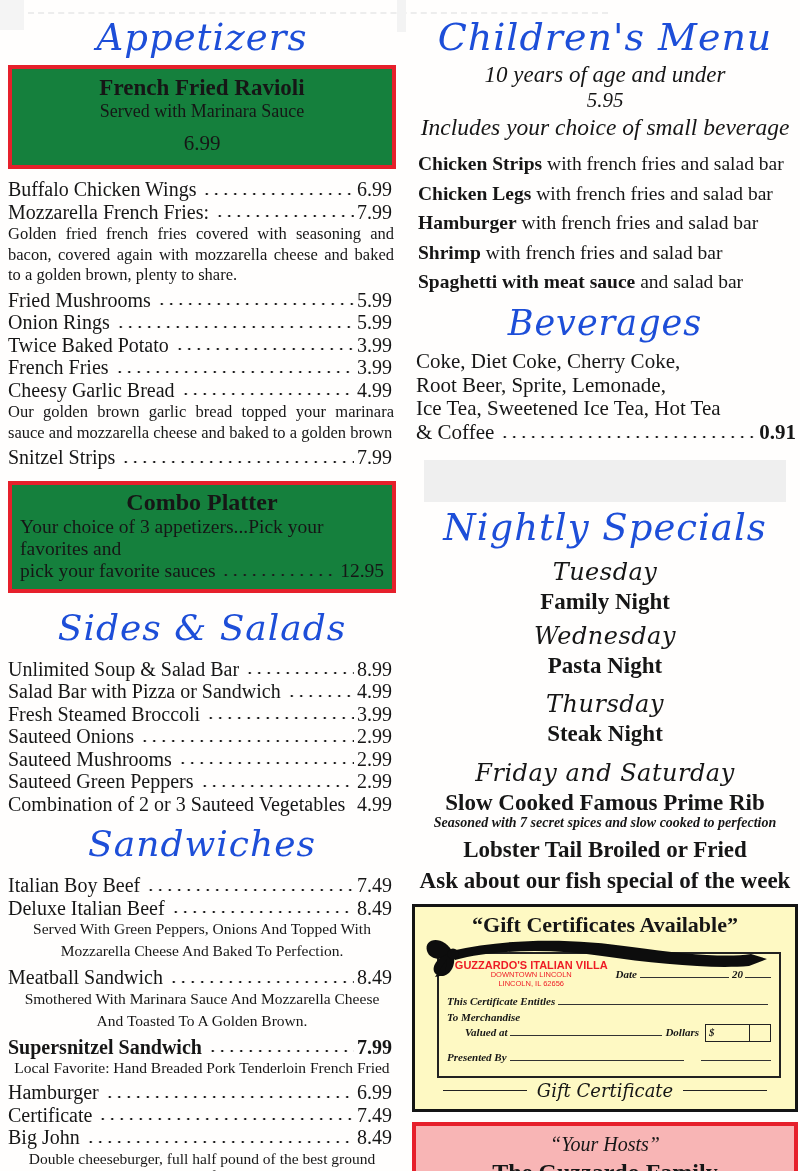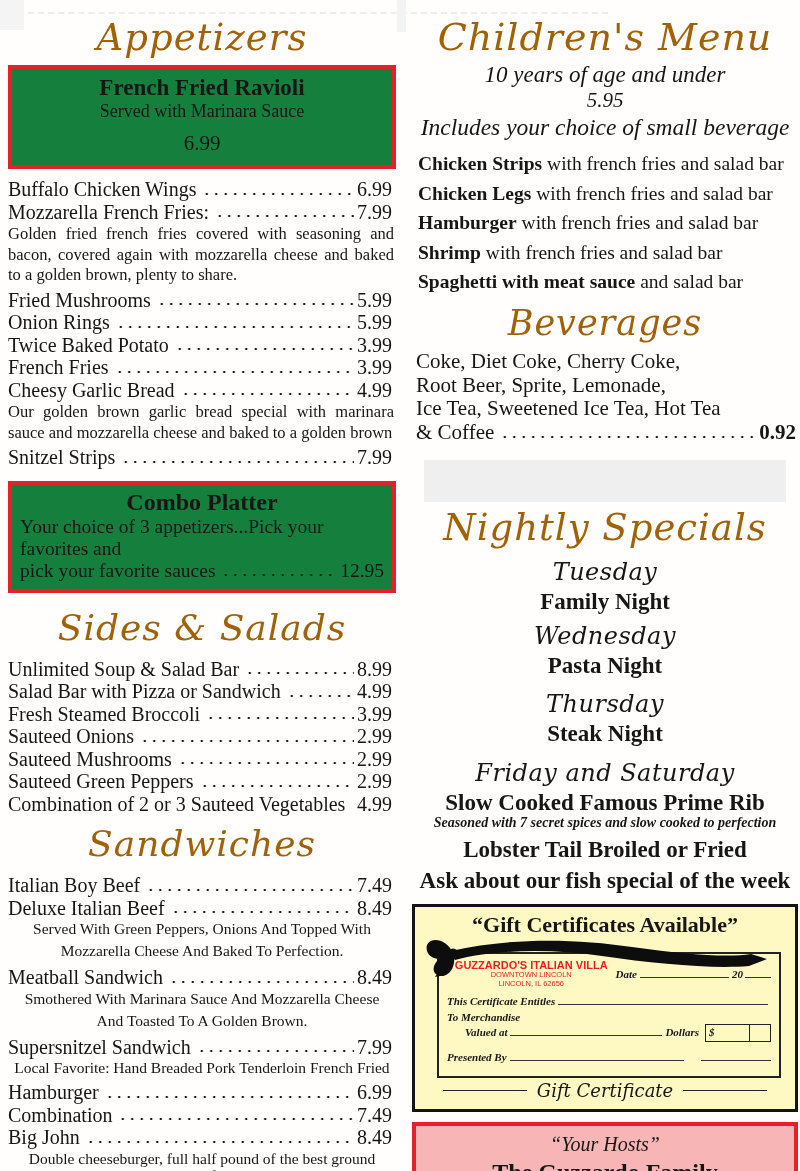--- a/index.html
+++ b/index.html
@@ -6,21 +6,21 @@
   .page{position:relative;width:800px;height:1171px;background:#fffefd;overflow:hidden;
         font-family:"Liberation Serif",serif;color:#161616;}
   
   .dash-line{position:absolute;top:12px;left:28px;width:580px;border-top:2px dashed #ededed;}
   .corner-smudge{position:absolute;top:0;left:0;width:24px;height:30px;background:#f4f4f4;}
   .seam-smudge{position:absolute;top:0;left:397px;width:9px;height:32px;background:#f3f3f3;}
 
   .col-left{position:absolute;left:8px;top:0;width:388px;}
   .col-right{position:absolute;left:412px;top:0;width:386px;}
 
-  .script-title{font-family:"DejaVu Serif",serif;font-style:italic;color:#a16207;
+  .script-title{font-family:"DejaVu Serif",serif;font-style:italic;color:#1d4ed8;
                 text-align:center;letter-spacing:1px;font-weight:500;}
   .t-appetizers{margin-top:18px;font-size:37px;line-height:40px;}
   .t-sides{margin-top:14px;font-size:36px;line-height:42px;}
   .t-sandwiches{margin-top:8px;font-size:36px;line-height:42px;}
   .t-children{margin-top:16px;font-size:38px;line-height:42px;}
   .t-beverages{margin-top:10px;font-size:35px;line-height:42px;}
   .t-nightly{margin-top:4px;font-size:37px;line-height:44px;}
 
   .pink-box{border:4px solid #e6202b;background:#15803d;text-align:center;}
   .feature-box{margin-top:7px;padding:5px 10px 9px;}
@@ -145,21 +145,21 @@
       <div class="row">
         <span class="name">French Fries</span>
         <span class="dots"></span>
         <span class="price">3.99</span>
       </div>
       <div class="row">
         <span class="name">Cheesy Garlic Bread</span>
         <span class="dots"></span>
         <span class="price">4.99</span>
       </div>
-      <div class="item-desc">Our golden brown garlic bread special with marinara sauce and mozzarella cheese and baked to a golden brown</div>
+      <div class="item-desc">Our golden brown garlic bread topped your marinara sauce and mozzarella cheese and baked to a golden brown</div>
       <div class="row">
         <span class="name">Snitzel Strips</span>
         <span class="dots"></span>
         <span class="price">7.99</span>
       </div>
     </div>
 
     <div class="pink-box combo-box">
       <div class="combo-title">Combo Platter</div>
       <div class="combo-line">Your choice of 3 appetizers...Pick your favorites and</div>
@@ -225,33 +225,33 @@
       </div>
       <div class="item-desc-c">Served With Green Peppers, Onions And Topped With</div>
       <div class="item-desc-c">Mozzarella Cheese And Baked To Perfection.</div>
       <div class="row" style="margin-top:7px;">
         <span class="name">Meatball Sandwich</span>
         <span class="dots"></span>
         <span class="price">8.49</span>
       </div>
       <div class="item-desc-c">Smothered With Marinara Sauce And Mozzarella Cheese</div>
       <div class="item-desc-c">And Toasted To A Golden Brown.</div>
-      <div class="row" style="margin-top:7px;">
+      <div class="row" style="margin-top:7px;font-weight:bold;">
         <span class="name">Supersnitzel Sandwich</span>
         <span class="dots"></span>
         <span class="price">7.99</span>
       </div>
       <div class="item-desc-c">Local Favorite: Hand Breaded Pork Tenderloin French Fried</div>
       <div class="row">
         <span class="name">Hamburger</span>
         <span class="dots"></span>
         <span class="price">6.99</span>
       </div>
       <div class="row">
-        <span class="name">Combination</span>
+        <span class="name">Certificate</span>
         <span class="dots"></span>
         <span class="price">7.49</span>
       </div>
       <div class="row">
         <span class="name">Big John</span>
         <span class="dots"></span>
         <span class="price">8.49</span>
       </div>
       <div class="item-desc-c">Double cheeseburger, full half pound of the best ground beef</div>
     </div>
@@ -283,21 +283,21 @@
     </div>
 
     <div class="script-title t-beverages">Beverages</div>
     <div class="bev">
       <div class="bev-line">Coke, Diet Coke, Cherry Coke,</div>
       <div class="bev-line">Root Beer, Sprite, Lemonade,</div>
       <div class="bev-line">Ice Tea, Sweetened Ice Tea, Hot Tea</div>
       <div class="bev-row">
         <span class="name">&amp; Coffee</span>
         <span class="dots"></span>
-        <span class="price">0.92</span>
+        <span class="price">0.91</span>
       </div>
     </div>
 
     <div class="gray-bar"></div>
 
     <div class="script-title t-nightly">Nightly Specials</div>
 
     <div>
       <div class="day">Tuesday</div>
       <div class="special">Family Night</div>

